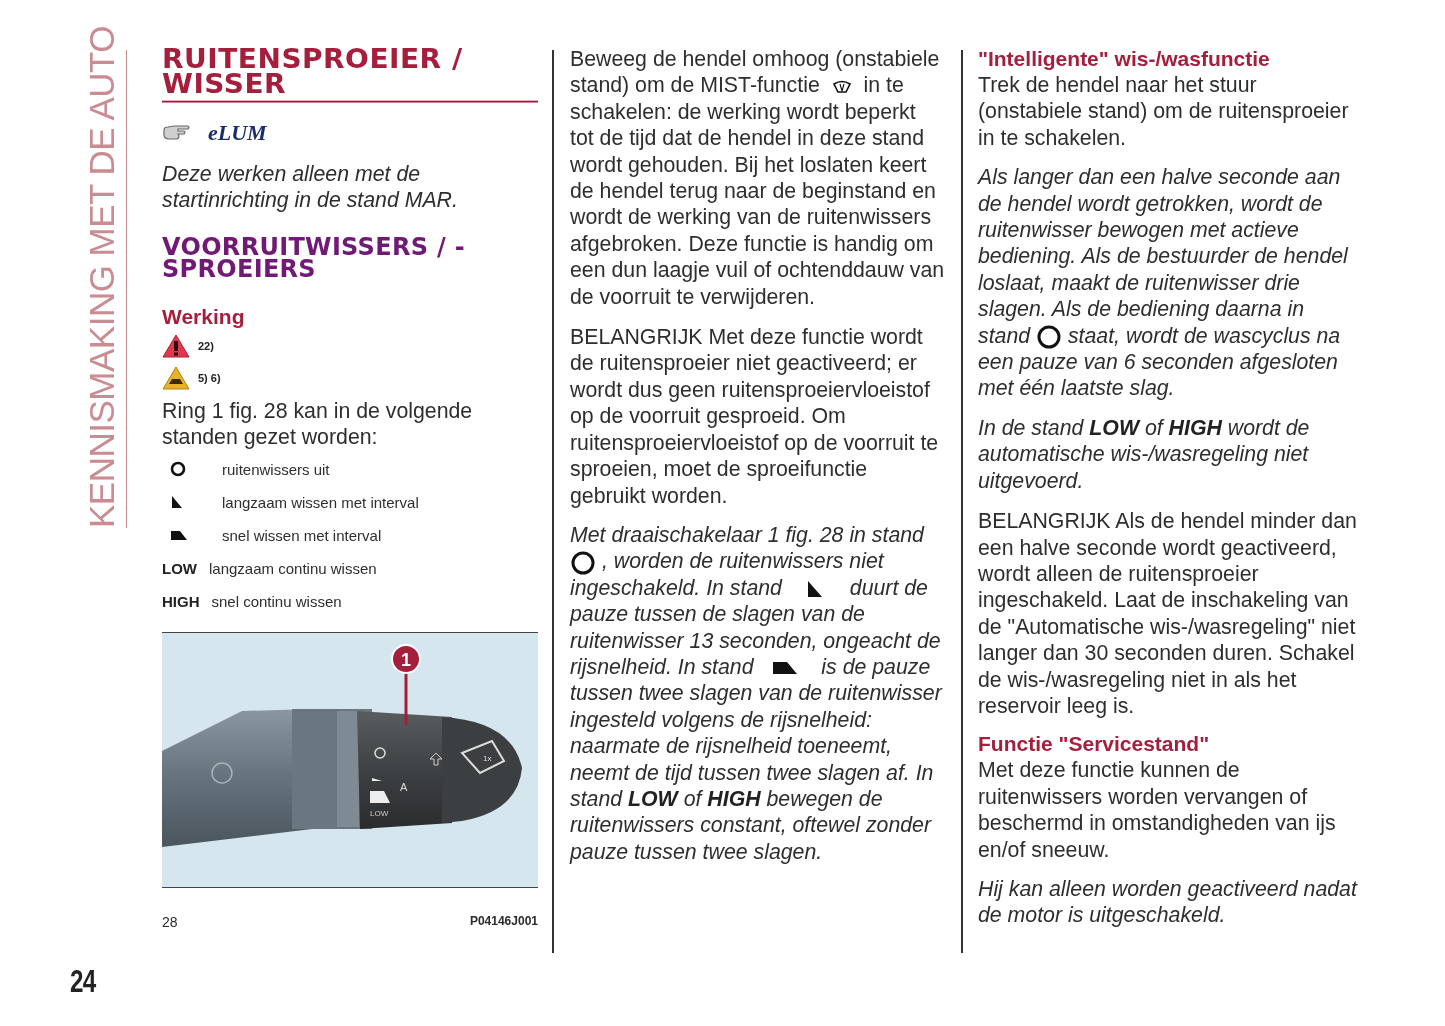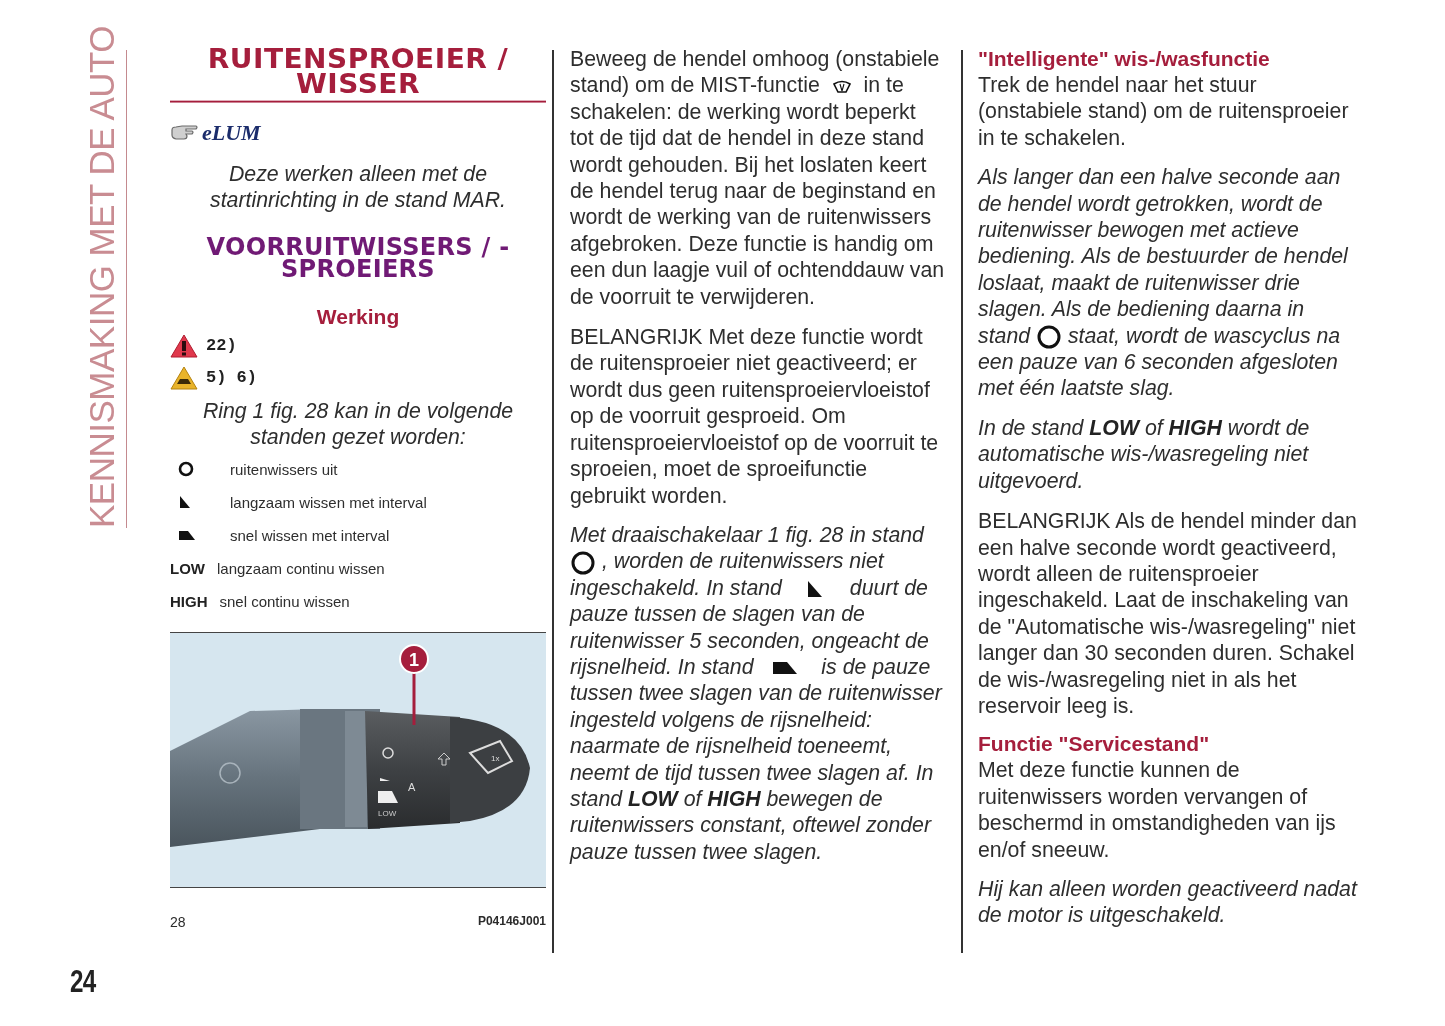--- a/index.html
+++ b/index.html
@@ -6,38 +6,38 @@
   body { width:1445px; height:1026px; position:relative; overflow:hidden;
          font-family:"Liberation Sans", sans-serif; color:#2b2b2b; }
   .side-tab { position:absolute; left:82px; top:50px; width:44px; height:478px;
               border-right:1.5px solid #c48a8f; }
   .side-tab span { position:absolute; left:4px; bottom:0; transform-origin:left bottom;
                    transform:rotate(-90deg) translate(0, 36px); white-space:nowrap;
                    font-size:35px; color:#c98c92; letter-spacing:-0.5px; font-weight:300; }
   .page-num { position:absolute; left:70px; top:964px; font-size:31px; font-weight:bold;
               color:#222; transform:scaleX(0.78); transform-origin:left top; letter-spacing:-1px; }
   .col { position:absolute; top:46px; }
-  .col1 { left:170px; width:376px;text-align:center; }
+  .col1 { left:162px; width:376px; }
   .col2 { left:570px; width:375px; }
   .col3 { left:978px; width:380px; }
   .divider { position:absolute; width:1.5px; background:#333; }
   .h1 { font-family:"DejaVu Sans", sans-serif; font-weight:bold; color:#a51e3c;
         font-size:28px; line-height:26px; letter-spacing:0.5px; transform:scaleY(0.95); margin:0;
         padding-bottom:4px; border-bottom:2.5px solid #a51e3c; }
   .h2 { font-family:"DejaVu Sans", sans-serif; font-weight:bold; color:#701a75;
         font-size:24px; line-height:22px; letter-spacing:0.3px; margin:22px 0 0 0; }
   .h3 { font-weight:bold; color:#a51e3c; font-size:21px; line-height:26px; margin:0; }
   p { margin:0; font-size:21.3px; line-height:26.4px; color:#2e2e2e; }
   .gap { margin-top:13px;font-style:italic; }
   .gap-l { margin-top:14px; }
   b { color:#222; }
-  .elum { margin-top:14px; height:30px; display:flex; align-items:center; gap:2px; }
+  .elum { margin-top:14px; height:30px; display:flex; align-items:center; gap:16px; }
   .elum-text { font-family:"Liberation Serif", serif; color:#1b2c6b; font-size:22px; font-weight:bold; font-style:italic; }
   .warn-row { display:flex; align-items:center; gap:8px; height:32px; }
-  .warn-row small { font-size:17px; font-weight:bold; color:#222;font-family:Liberation Mono, monospace; }
+  .warn-row small { font-size:11px; font-weight:bold; color:#222; }
   .sym-list { margin-top:2px; }
   .sym-row { display:flex; align-items:center; height:33px; font-size:15px; color:#2e2e2e; }
   .sym-row .sym { width:60px; display:flex; align-items:center; padding-left:8px; box-sizing:border-box; }
   .sym-row .sym.word { width:auto; padding-left:0; padding-right:12px; font-weight:bold; color:#222; }
   .figure { margin-top:14px; border-top:1.5px solid #444; border-bottom:1.5px solid #444;
             height:254px; background:#d6e6ef; position:relative; overflow:hidden; }
   .fig-caption { display:flex; justify-content:space-between; margin-top:26px; font-size:14px; }
   .fig-caption .code { font-weight:bold; font-size:12px; }
   .inline-icon { display:inline-block; vertical-align:middle; }
 </style>
@@ -78,21 +78,21 @@
     <small>22)</small>
   </div>
   <div class="warn-row">
     <svg width="28" height="24" viewBox="0 0 28 24">
       <path d="M14 1 L27 23 L1 23 Z" fill="#e8b32a" stroke="#b5830f" stroke-width="1"></path>
       <path d="M7 18 L10 13 L18 13 L21 18 Z" fill="#3a2a08"></path>
     </svg>
     <small>5) 6)</small>
   </div>
 
-  <p style="margin-top:4px;font-style:italic;">Ring 1 fig. 28 kan in de volgende standen gezet worden:</p>
+  <p style="margin-top:4px;">Ring 1 fig. 28 kan in de volgende standen gezet worden:</p>
 
   <div class="sym-list">
     <div class="sym-row">
       <span class="sym">
           <svg width="16" height="16" viewBox="0 0 16 16">
             <circle cx="8" cy="8" r="6" fill="none" stroke="#111" stroke-width="2.6"></circle>
           </svg>
         </span>
       <span>ruitenwissers uit</span>
     </div>
@@ -173,21 +173,21 @@
   <p class="gap-l">BELANGRIJK Met deze functie wordt de ruitensproeier niet geactiveerd; er wordt dus geen ruitensproeiervloeistof op de voorruit gesproeid. Om ruitensproeiervloeistof op de voorruit te sproeien, moet de sproeifunctie gebruikt worden.</p>
   <p class="gap">
     <span>Met draaischakelaar 1 fig. 28 in stand</span>
     <svg class="inline-icon" width="26" height="24" viewBox="0 0 26 24">
         <circle cx="13" cy="12" r="10" fill="none" stroke="#111" stroke-width="3"></circle>
       </svg>
     <span>, worden de ruitenwissers niet ingeschakeld. In stand</span>
     <svg class="inline-icon" width="44" height="18" viewBox="0 0 44 18" style="margin:0 6px;">
         <path d="M14 1 L28 17 L14 17 Z" fill="#111"></path>
       </svg>
-    <span>duurt de pauze tussen de slagen van de ruitenwisser 5 seconden, ongeacht de rijsnelheid. In stand</span>
+    <span>duurt de pauze tussen de slagen van de ruitenwisser 13 seconden, ongeacht de rijsnelheid. In stand</span>
     <svg class="inline-icon" width="44" height="16" viewBox="0 0 44 16" style="margin:0 6px;">
         <path d="M8 2 L22 2 L32 14 L8 14 Z" fill="#111"></path>
       </svg>
     <span>is de pauze tussen twee slagen van de ruitenwisser ingesteld volgens de rijsnelheid: naarmate de rijsnelheid toeneemt, neemt de tijd tussen twee slagen af. In stand</span>
     <b>LOW</b>
     <span>of</span>
     <b>HIGH</b>
     <span>bewegen de ruitenwissers constant, oftewel zonder pauze tussen twee slagen.</span>
   </p>
 </div>

